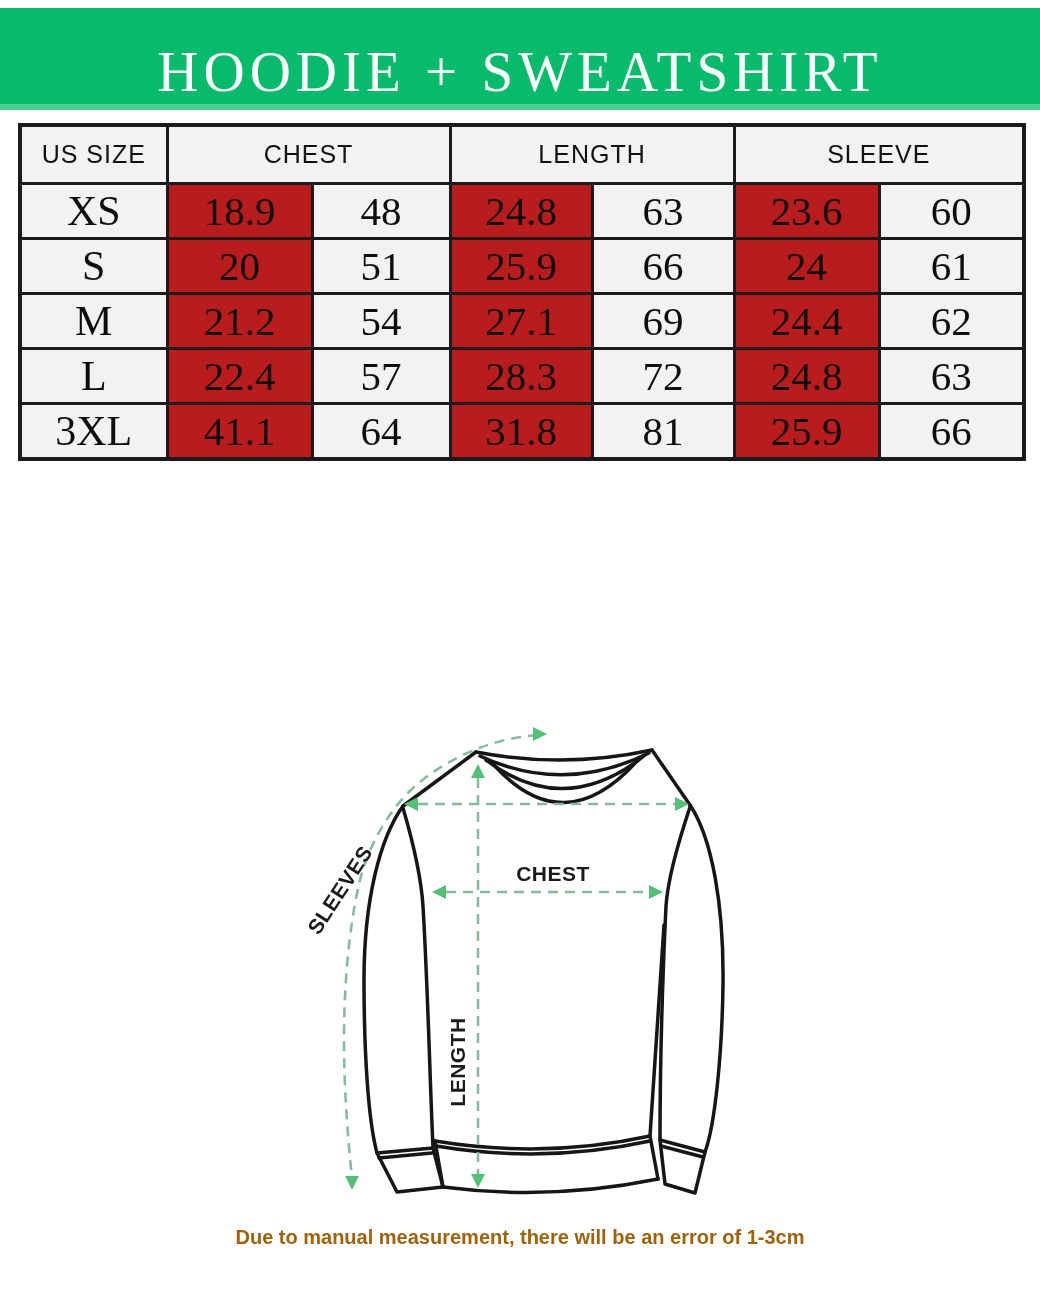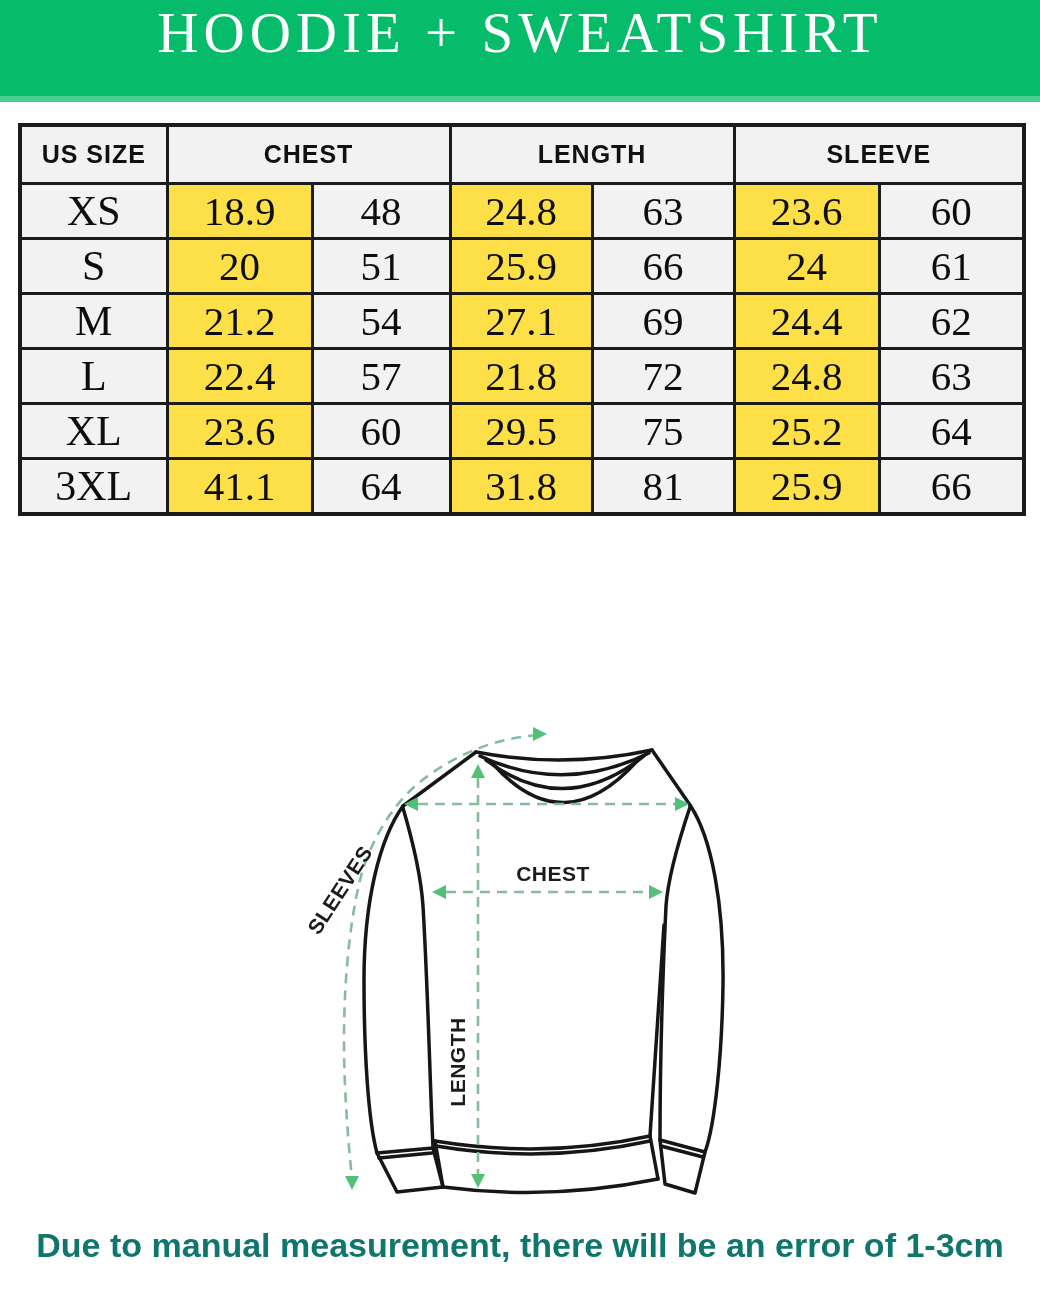--- a/index.html
+++ b/index.html
@@ -6,25 +6,25 @@
   body {
     width: 1040px; height: 1302px;
     position: relative;
     background: #ffffff;
     font-family: "Liberation Sans", sans-serif;
     overflow: hidden;
   }
 
   
   .band {
-    position: absolute; left: 0; top: 0;
+    position: absolute; left: 0; top: 8px;
     width: 1040px; height: 96px;
     background: #06bc6a;
     border-bottom: 6px solid #49d08d;
-    display: flex; align-items: flex-start; justify-content: center;
+    display: flex; align-items: flex-end; justify-content: center;
   }
   .band h1 {
     margin: 0;
     font-family: "Liberation Serif", serif;
     font-weight: normal;
     font-size: 57px;
     letter-spacing: 5px;
     color: #ffffff;
     white-space: nowrap;
   }
@@ -40,52 +40,52 @@
   table.size-chart th, table.size-chart td {
     border: 3px solid #1b1b1b;
     text-align: center;
     vertical-align: middle;
     padding: 0;
     overflow: hidden;
   }
   table.size-chart thead th {
     height: 55px;
     font-family: "Liberation Sans", sans-serif;
-    font-weight: bold;
+    font-weight: normal;
     font-size: 25px;
     letter-spacing: 1px;
     color: #111111;
     background: #f2f2f2;
   }
   table.size-chart thead tr.unit-row th:nth-child(even) { background: #fdfdfd; }
   table.size-chart tbody td {
     height: 52px;
     font-family: "Liberation Serif", serif;
     font-size: 41px;
     color: #0d0d0d;
-    background: #fde047;
+    background: #b91c1c;
   }
   table.size-chart tbody td:nth-child(odd) { background: #f2f2f2; }
   table.size-chart tbody td.size-cell { font-size: 42px; }
 
   
   svg.diagram {
     position: absolute; left: 300px; top: 690px;
     width: 480px; height: 530px;
   }
 
   
   .footnote {
     position: absolute; left: 0; top: 1226px;
     width: 1040px;
     text-align: center;
     font-family: "Liberation Sans", sans-serif;
     font-weight: bold;
-    font-size: 34px;
-    color: #0f766e;
+    font-size: 20px;
+    color: #a16207;
   }
 </style>
 </head>
 <body>
 
 <header class="band">
   <h1>HOODIE + SWEATSHIRT</h1>
 </header>
 
 <table class="size-chart">
@@ -131,33 +131,24 @@
       <td>54</td>
       <td>27.1</td>
       <td>69</td>
       <td>24.4</td>
       <td>62</td>
     </tr>
     <tr>
       <td class="size-cell">L</td>
       <td>22.4</td>
       <td>57</td>
-      <td>21.8</td>
+      <td>28.3</td>
       <td>72</td>
       <td>24.8</td>
       <td>63</td>
-    </tr>
-    <tr>
-      <td class="size-cell">XL</td>
-      <td>23.6</td>
-      <td>60</td>
-      <td>29.5</td>
-      <td>75</td>
-      <td>25.2</td>
-      <td>64</td>
     </tr>
     <tr>
       <td class="size-cell">3XL</td>
       <td>41.1</td>
       <td>64</td>
       <td>31.8</td>
       <td>81</td>
       <td>25.9</td>
       <td>66</td>
     </tr>

